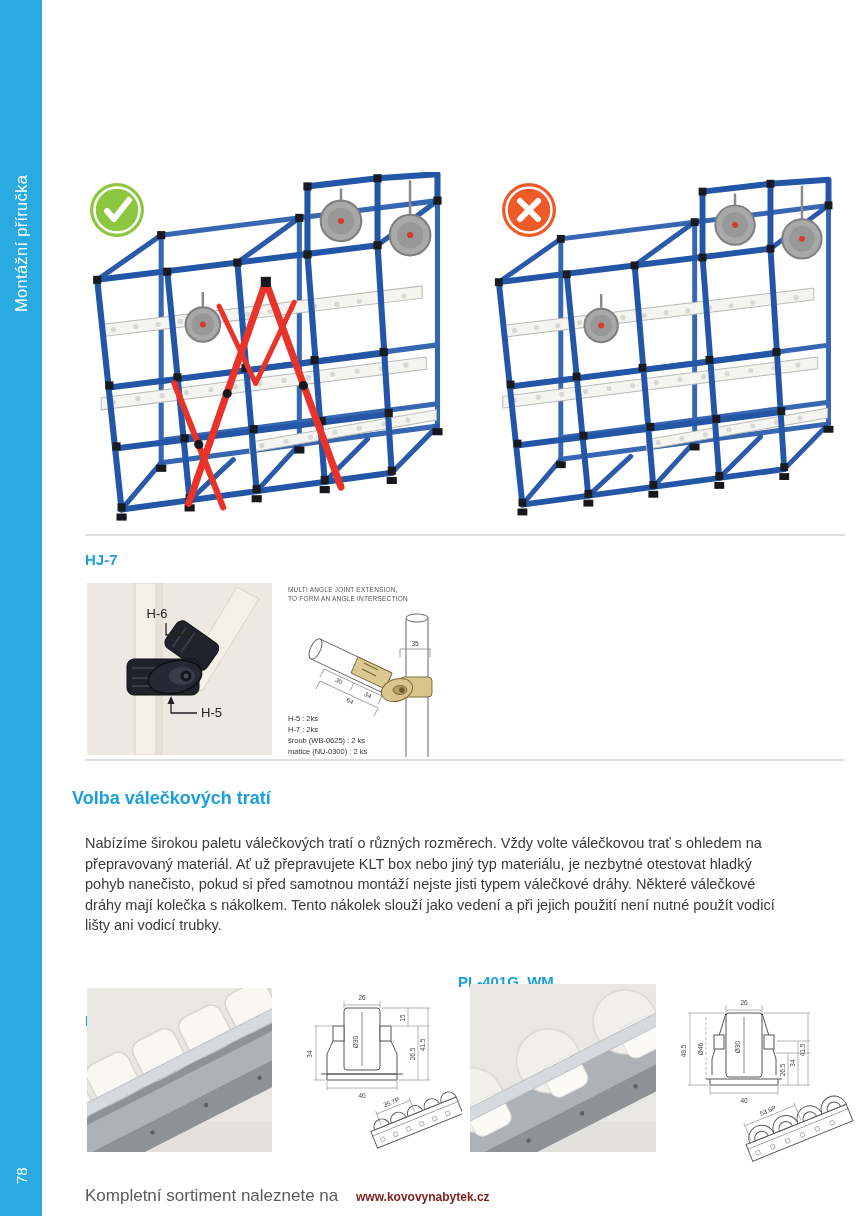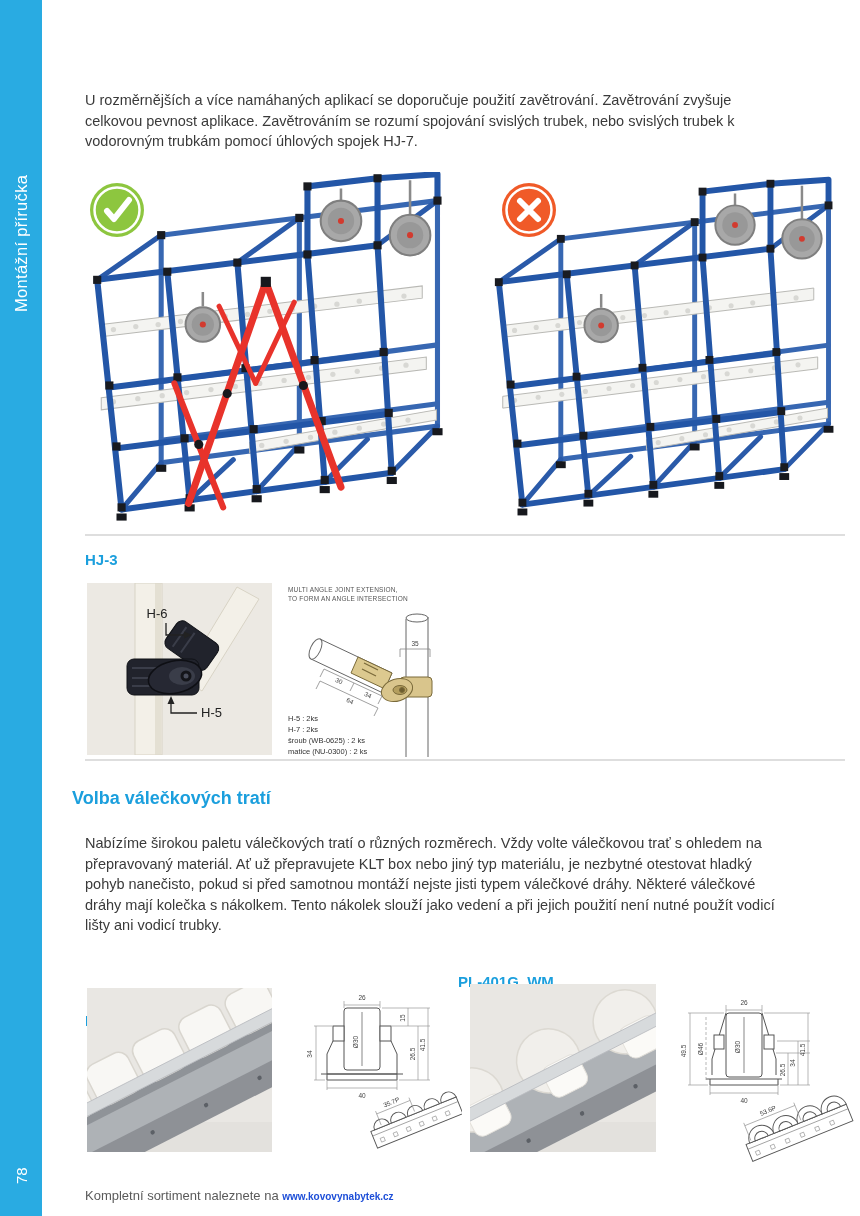--- a/index.html
+++ b/index.html
@@ -15,22 +15,22 @@
   #page-num{top:1148px;height:36px;}
   #page-num .vtext{font-size:15px;font-weight:500;}
   
   .h-main{font-size:18px;font-weight:bold;color:#1b9fdd;}
   .h-sub{font-size:15px;font-weight:bold;color:#1b9fdd;}
   .body-txt{font-size:14.5px;line-height:20.5px;color:#3a3a3a;}
   .rule{height:2px;background:#dedede;}
   .cap{font-size:6.5px;line-height:9px;color:#555;letter-spacing:.2px;}
   .parts{font-size:7.5px;line-height:11px;color:#333;}
   .note{font-size:14.5px;color:#3a3a3a;}
-  .footer-pre{font-size:13px;color:#5a5a5a;}
-  .footer-url{font-size:10px;color:#1d4ed8;font-weight:bold;}
+  .footer-pre{font-size:17px;color:#5a5a5a;}
+  .footer-url{font-size:12px;color:#7f1d1d;font-weight:bold;margin-left:13px;}
   svg{display:block;}
   svg text{font-family:"Liberation Sans",sans-serif;fill:#444;}
   .dim{font-size:6.5px;}
   .photo-label{font-size:13px;fill:#222;}
 </style>
 </head>
 <body>
 
 <svg width="0" height="0" style="position:absolute">
   <defs>
@@ -167,21 +167,20 @@
 
   <div id="sidebar" class="abs">
     <div id="sidebar-label" class="vwrap">
       <span class="vtext">Montážní příručka</span>
     </div>
     <div id="page-num" class="vwrap">
       <span class="vtext">78</span>
     </div>
   </div>
 
-  <div class="abs body-txt" style="left:85px;top:90px;width:705px;">U rozměrnějších a více namáhaných aplikací se doporučuje použití zavětrování. Zavětrování zvyšuje celkovou pevnost aplikace. Zavětrováním se rozumí spojování svislých trubek, nebo svislých trubek k vodorovným trubkám pomocí úhlových spojek HJ-7.</div>
 
   <svg class="abs" style="left:85px;top:172px;" width="386" height="364" viewBox="0 0 380 358">
     <use href="#rack-fig"></use>
     <use href="#rack-braces"></use>
   </svg>
 
   <svg class="abs" style="left:487px;top:172px;" width="374" height="364" viewBox="0 0 380 358">
     <use href="#rack-fig"></use>
   </svg>
 
@@ -191,21 +190,21 @@
     <path d="M-10,1 L-3,9 L12,-10" fill="none" stroke="#ffffff" stroke-width="6" stroke-linecap="round" stroke-linejoin="round"></path>
   </svg>
   <svg class="abs" style="left:500px;top:181px;" width="58" height="58" viewBox="-29 -29 58 58">
     <circle r="27" fill="#f05a28"></circle>
     <circle r="22.5" fill="none" stroke="#ffffff" stroke-width="2.5"></circle>
     <path d="M-9,-9 L9,9 M9,-9 L-9,9" stroke="#ffffff" stroke-width="6" stroke-linecap="round"></path>
   </svg>
 
   <div class="abs rule" style="left:85px;top:534px;width:760px;"></div>
 
-  <div class="abs h-sub" style="left:85px;top:551px;">HJ-3</div>
+  <div class="abs h-sub" style="left:85px;top:551px;">HJ-7</div>
 
   <svg class="abs" style="left:87px;top:583px;" width="185" height="172" viewBox="0 0 185 172">
     <rect width="185" height="172" fill="#ece9e3"></rect>
     <rect x="48" y="0" width="27" height="172" fill="#f3f0e8" stroke="#d8d3c5" stroke-width="1"></rect>
     <rect x="68" y="0" width="6" height="172" fill="#ddd8cb" opacity="0.7"></rect>
     <polygon points="95,95 150,4 172,16 115,108" fill="#f3f0e8" stroke="#d8d3c5" stroke-width="1"></polygon>
     <g transform="rotate(-55 104 62)">
       <rect x="88" y="38" width="32" height="50" rx="7" fill="#21232c" stroke="#101217" stroke-width="1"></rect>
       <path d="M92,48 h24 M92,58 h24" stroke="#3a3d49" stroke-width="2"></path>
     </g>

